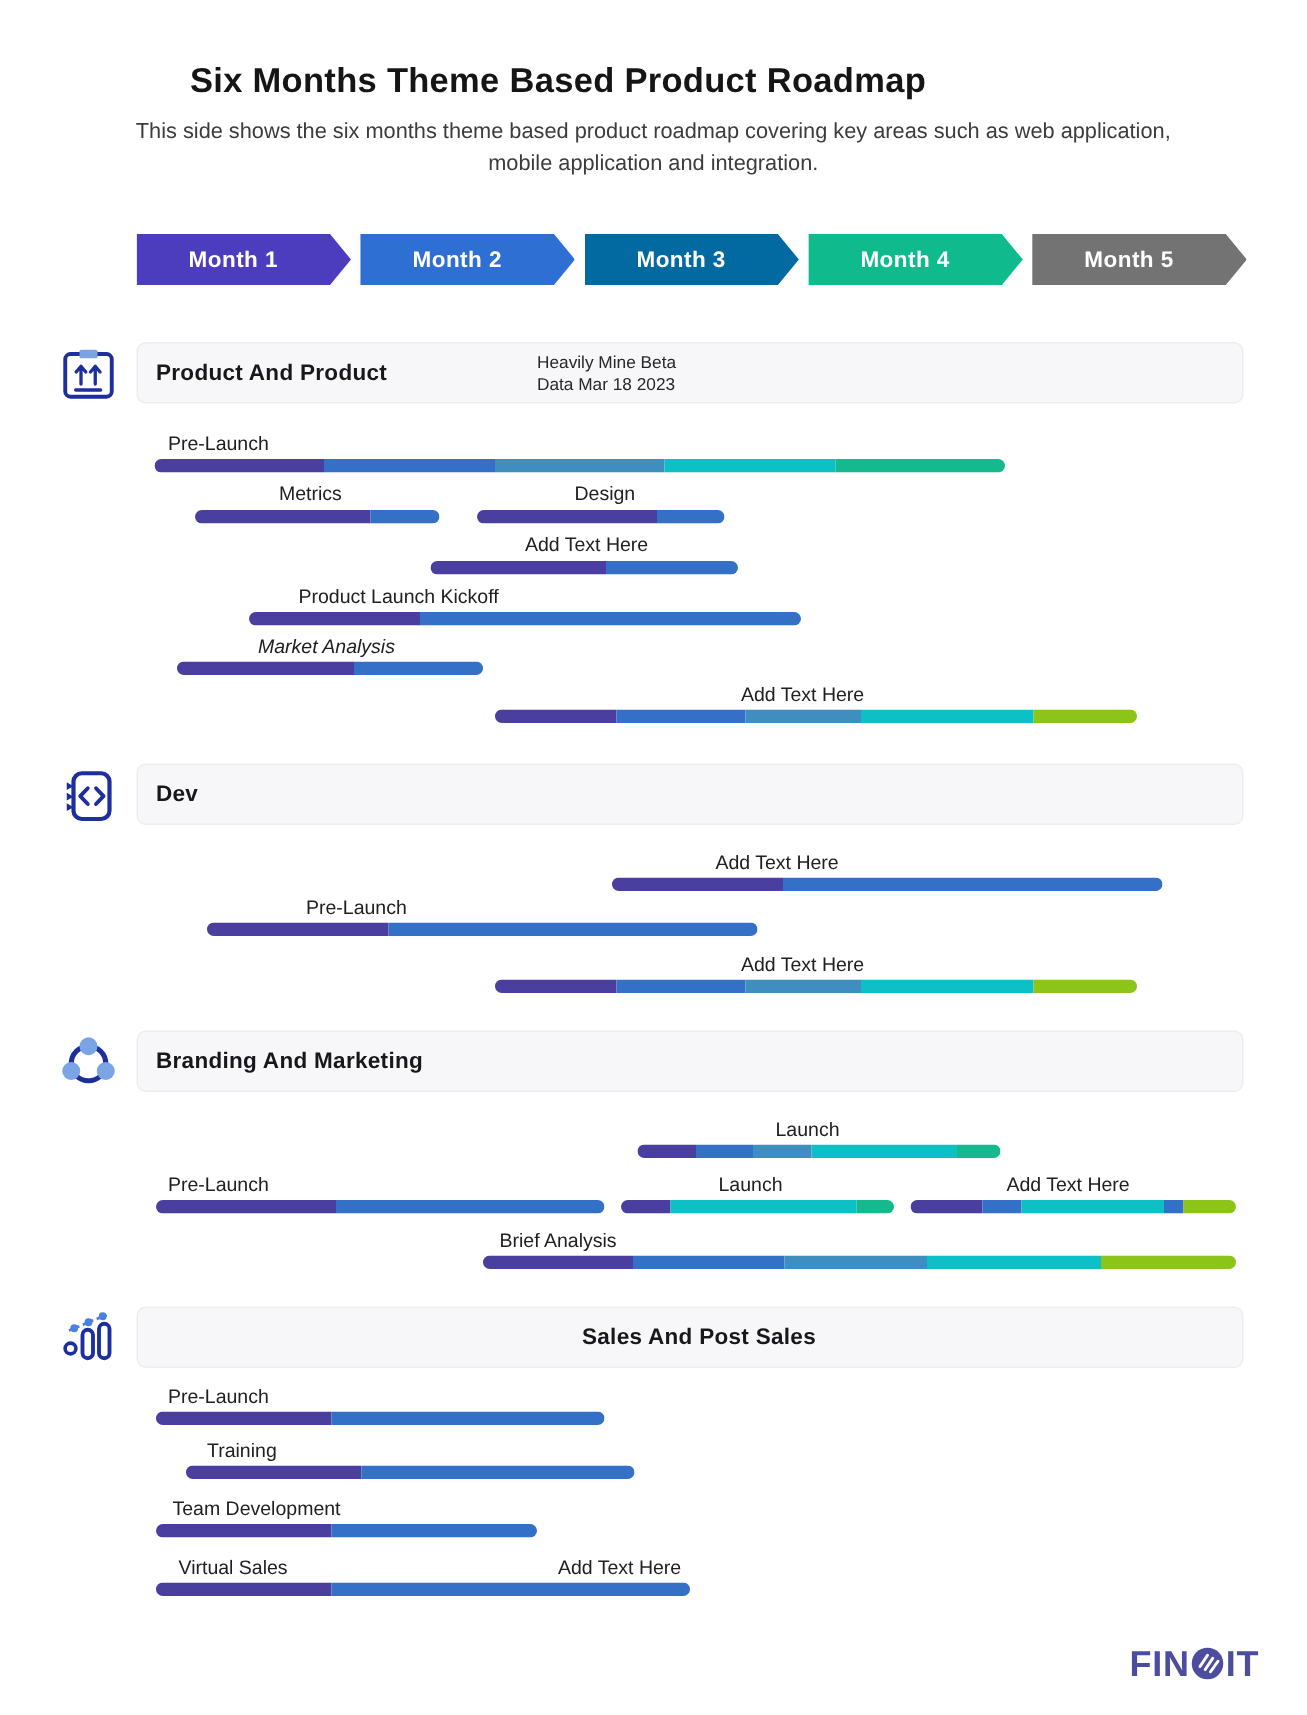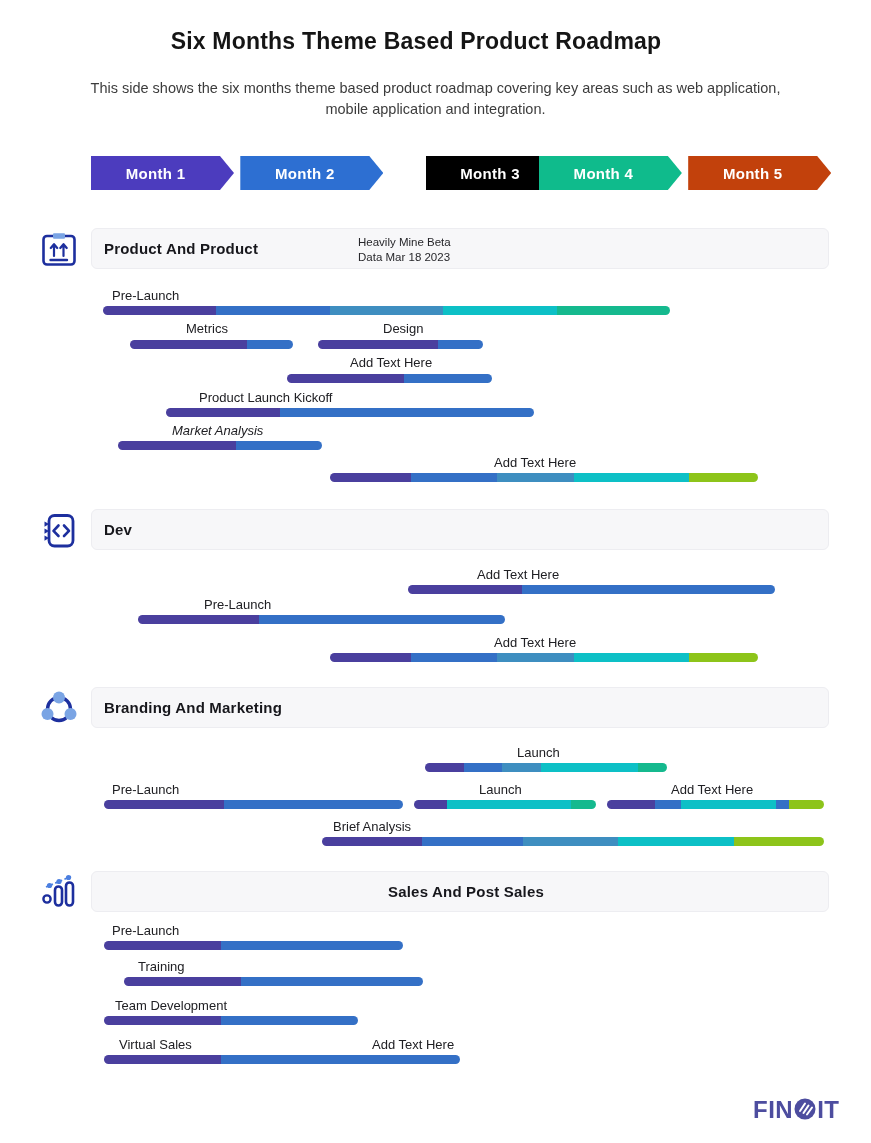--- a/index.html
+++ b/index.html
@@ -1,22 +1,22 @@
 <!DOCTYPE html>
 <html><head>
 <meta charset="utf-8">
 <style>
   html,body{margin:0;padding:0;background:#fff;}
   .canvas{
     position:relative;width:871px;height:1143px;background:#ffffff;overflow:hidden;
     font-family:"Liberation Sans", sans-serif;
   }
   .page-title{
-    position:absolute;top:28px;left:0;width:744px;margin:0;text-align:center;
-    font-size:23px;font-weight:bold;color:#151515;letter-spacing:.2px;padding-left:44px;
+    position:absolute;top:40px;left:0;width:744px;margin:0;text-align:center;
+    font-size:23px;font-weight:bold;color:#151515;letter-spacing:.2px;
   }
   .page-subtitle{
     position:absolute;top:78px;left:80px;width:711px;margin:0;text-align:center;
     font-size:14.5px;color:#3c3c3c;line-height:1.42;
   }
   .month-arrow{
     position:absolute;top:156px;height:34px;width:143px;
     display:flex;align-items:center;justify-content:center;
     clip-path:polygon(0 0, calc(100% - 14px) 0, 100% 50%, calc(100% - 14px) 100%, 0 100%);
   }
@@ -56,27 +56,27 @@
   <h1 class="page-title">Six Months Theme Based Product Roadmap</h1>
   <p class="page-subtitle">This side shows the six months theme based product roadmap covering key areas such as web application, mobile application and integration.</p>
 
   <div id="months">
       <div class="month-arrow" style="left: 91px; background: rgb(76, 60, 190);">
         <span>Month 1</span>
       </div>
       <div class="month-arrow" style="left: 240.3px; background: rgb(45, 111, 210);">
         <span>Month 2</span>
       </div>
-      <div class="month-arrow" style="left: 389.6px; background: #000000; margin-left: 36px;">
+      <div class="month-arrow" style="left: 389.6px; background: #0369a1;">
         <span>Month 3</span>
       </div>
       <div class="month-arrow" style="left: 538.9px; background: rgb(15, 187, 140);">
         <span>Month 4</span>
       </div>
-      <div class="month-arrow" style="left: 688.2px; background: #c2410c;">
+      <div class="month-arrow" style="left: 688.2px; background: #737373;">
         <span>Month 5</span>
       </div>
     </div>
   <div id="sections">
       <div class="section-icon" style="top: 230px;"><svg width="38" height="38" viewBox="0 0 38 38" fill="none">
      <rect x="3.5" y="6" width="31" height="28.5" rx="3.5" stroke="#1d2f9e" stroke-width="2.6"></rect>
      <rect x="13" y="3.2" width="12" height="5.6" rx="1" fill="#7aa4e4"></rect>
      <path d="M14 26 V15 M10.8 18 L14 14.2 L17.2 18" stroke="#1d2f9e" stroke-width="2.2" stroke-linecap="round" stroke-linejoin="round"></path>
      <path d="M23.5 26 V15 M20.3 18 L23.5 14.2 L26.7 18" stroke="#1d2f9e" stroke-width="2.2" stroke-linecap="round" stroke-linejoin="round"></path>
      <path d="M10.5 30 H27" stroke="#1d2f9e" stroke-width="2.4" stroke-linecap="round"></path>

